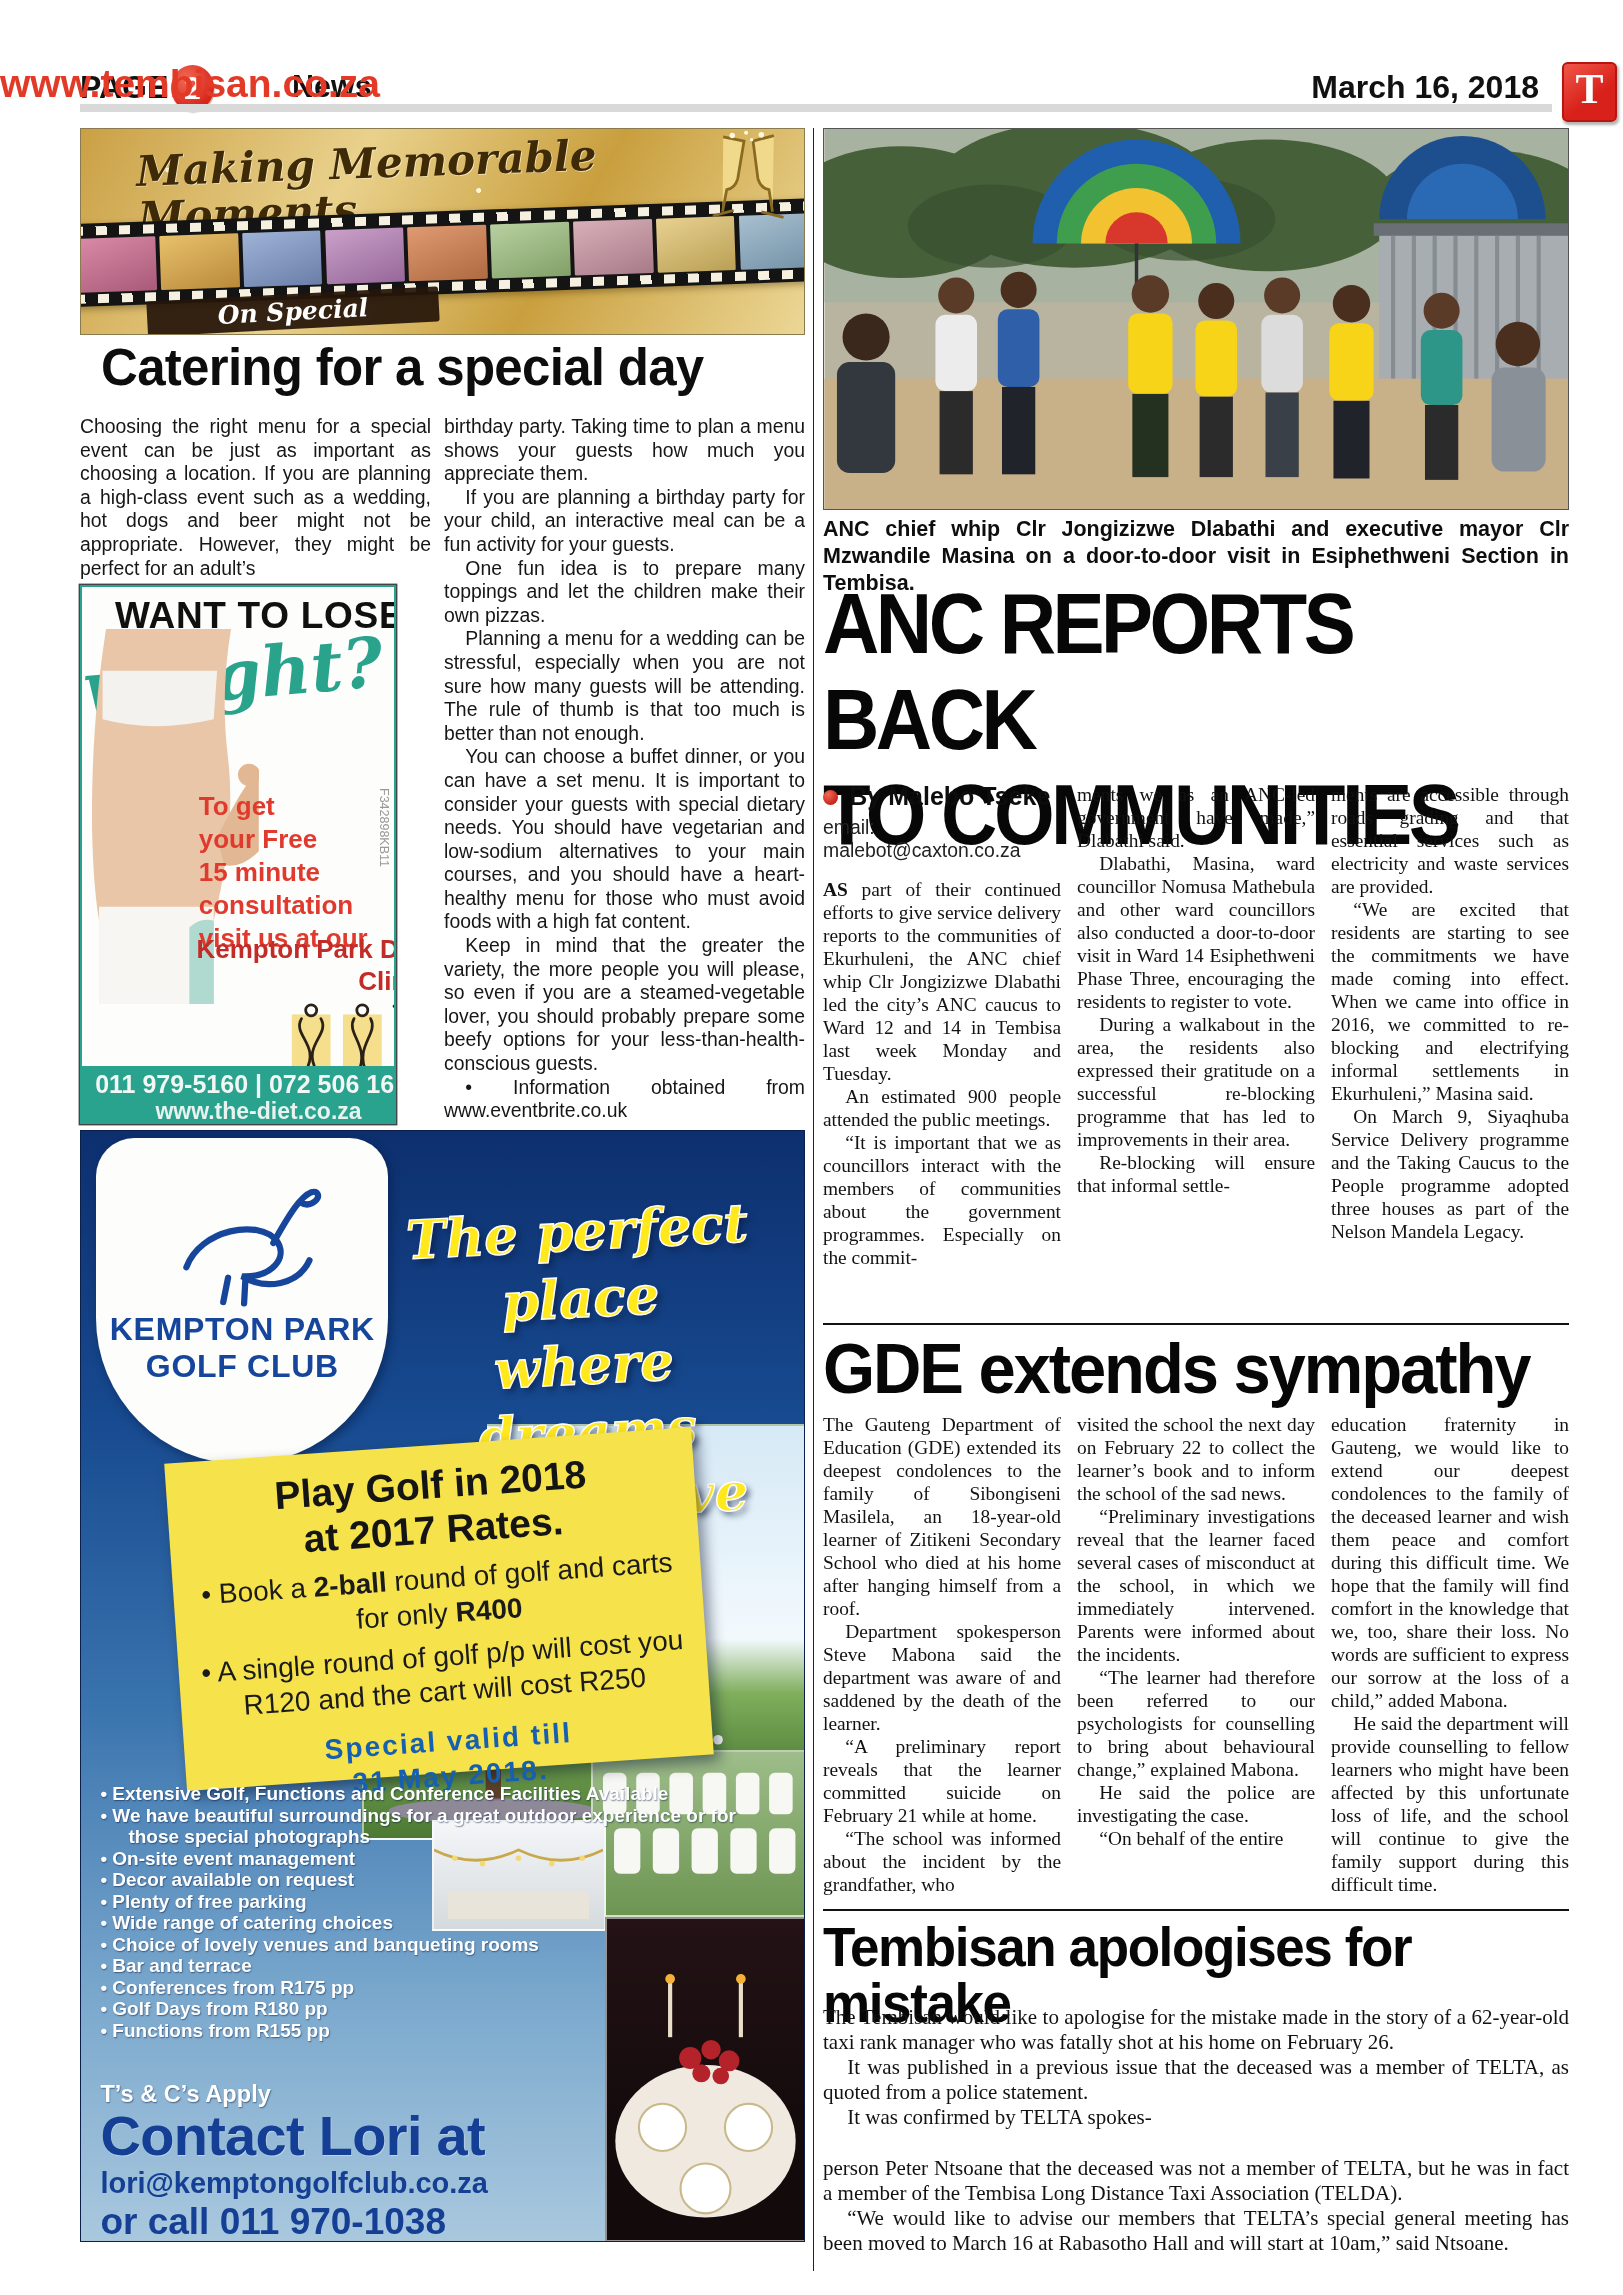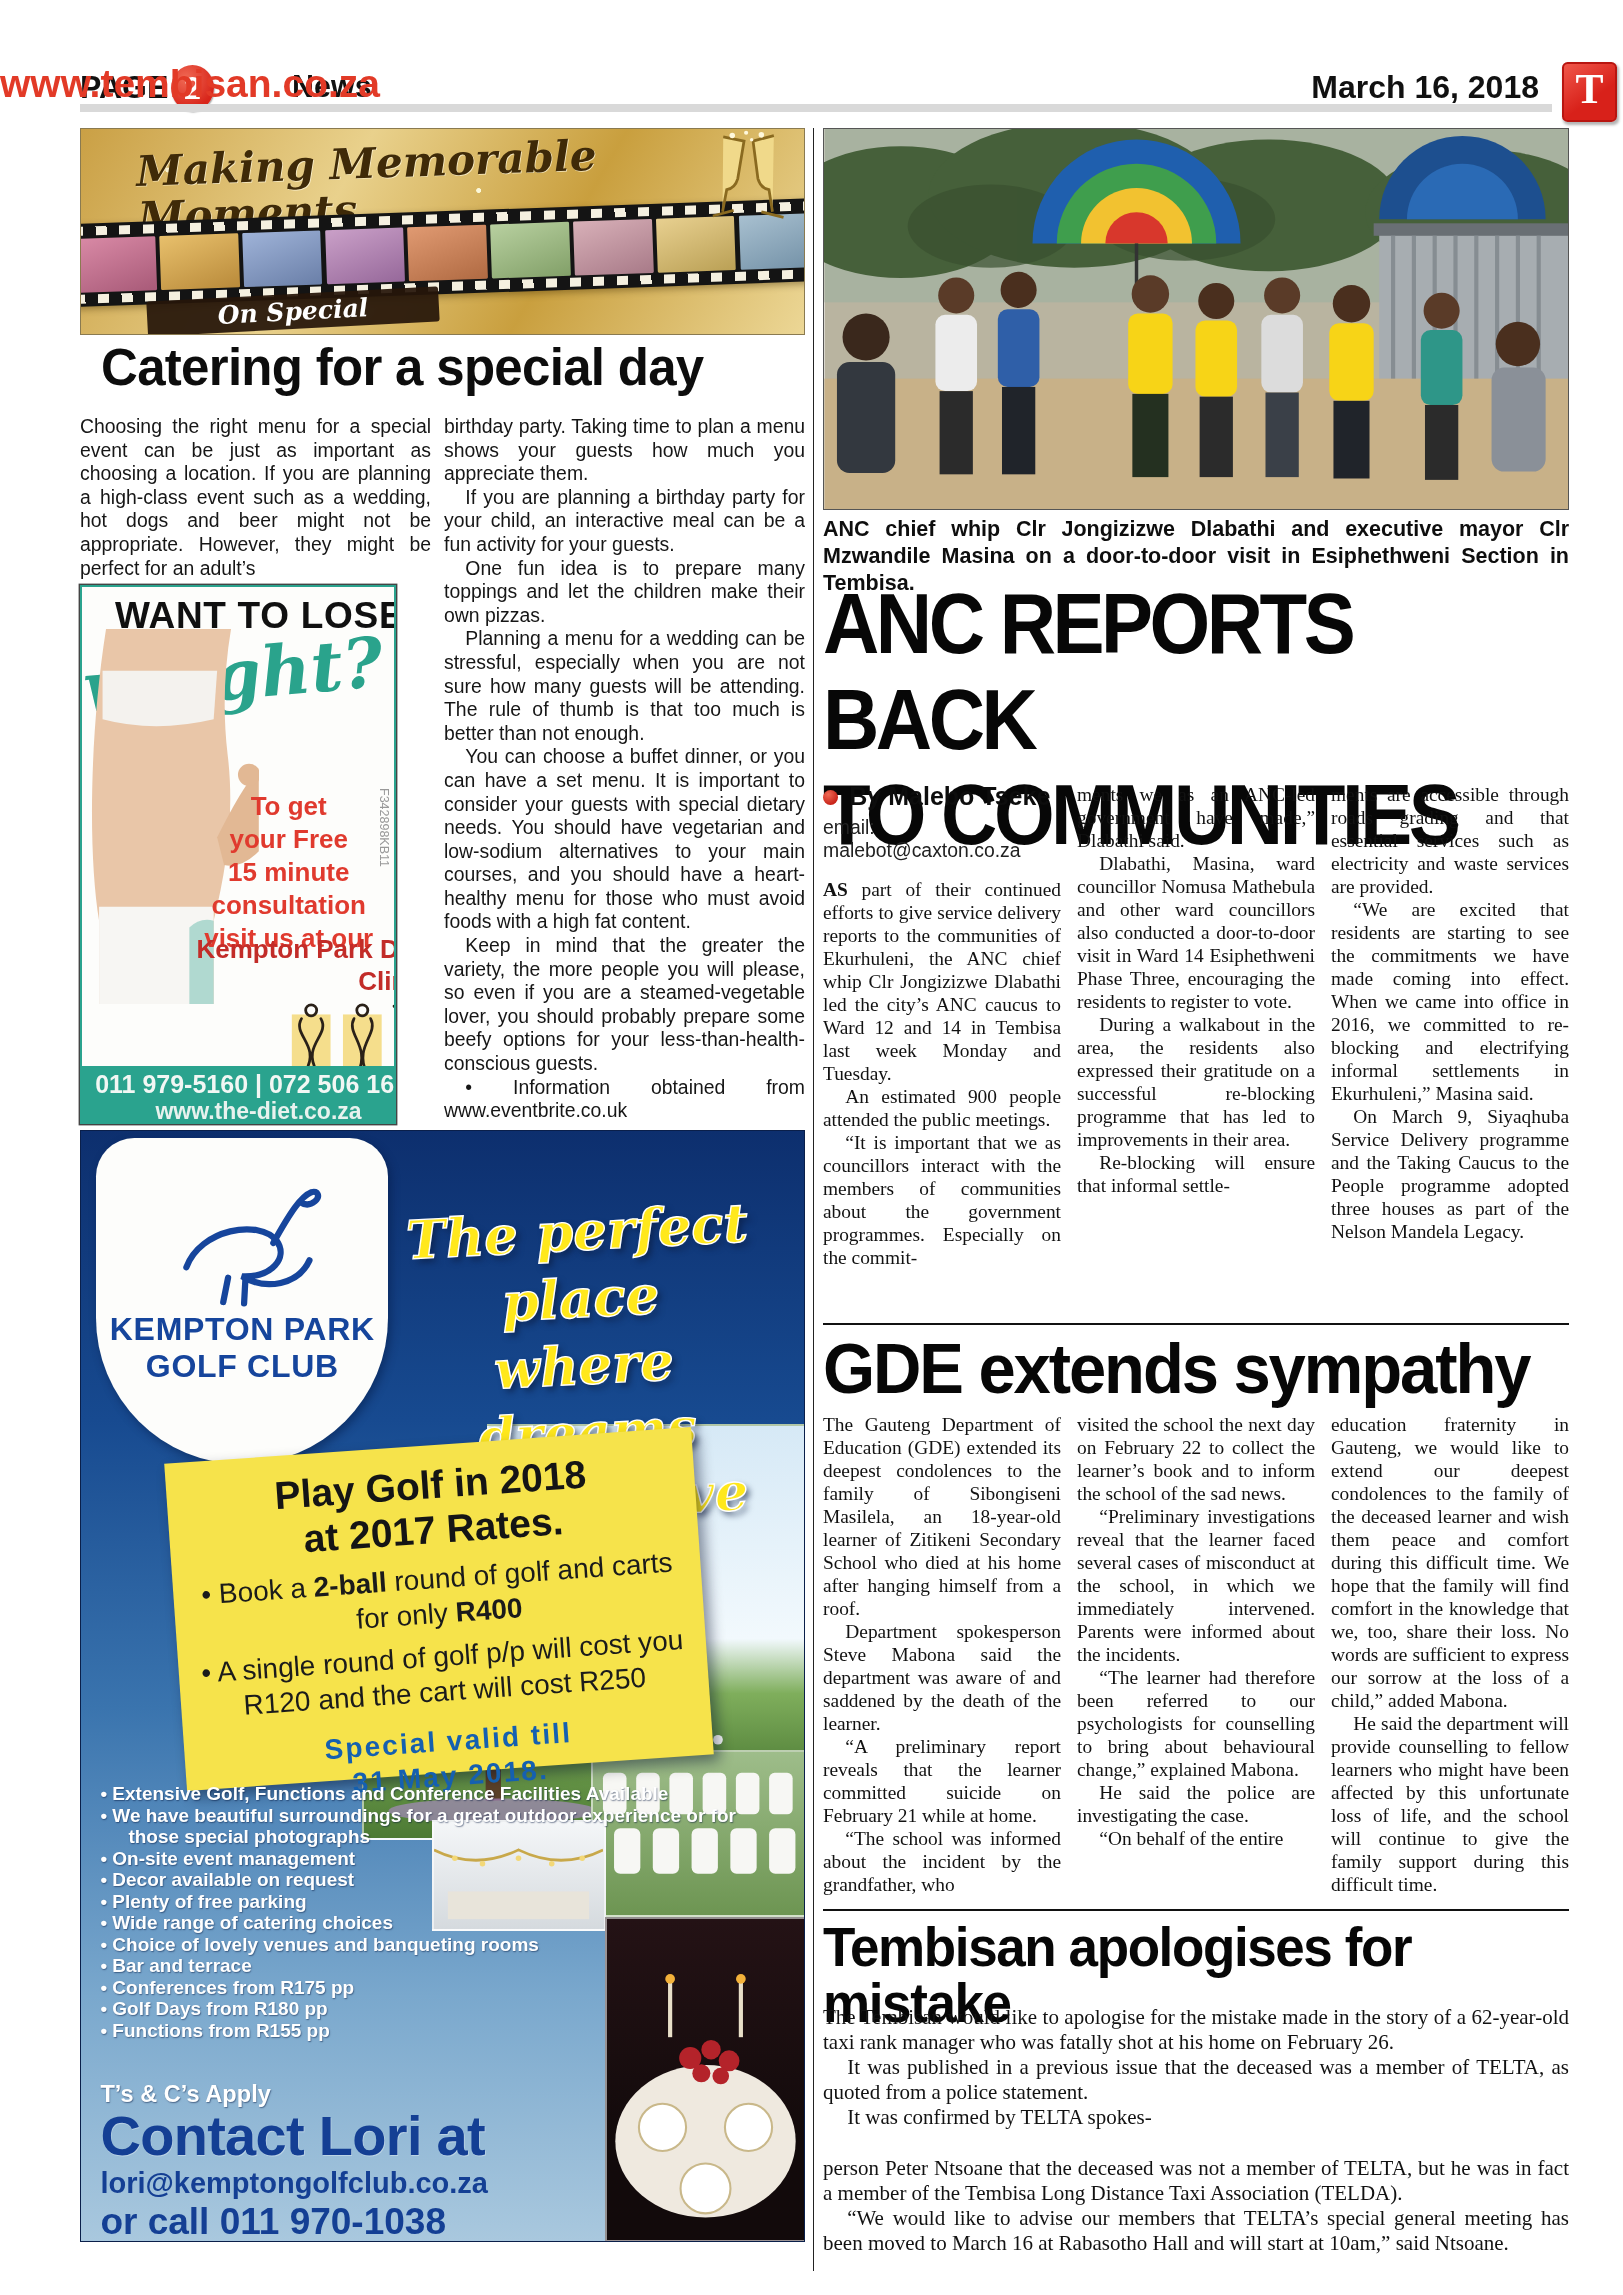--- a/index.html
+++ b/index.html
@@ -59,21 +59,21 @@
   .cat-col2{left:444px;top:415px;width:361px;height:707px;overflow:hidden;}
 
   
   .ad-diet{left:80px;top:585px;width:316px;height:539px;box-sizing:border-box;border:2.8px solid #2aa38e;
            box-shadow:0 0 0 1.4px #444;background:#fdfdfb;overflow:hidden;}
   .diet-head{left:5.6px;top:9.7px;width:344px;text-align:center;font:bold 37px/1 "Liberation Sans",sans-serif;
              letter-spacing:0.7px;color:#101010;}
   .diet-script{right:11px;top:53px;font:bold italic 69px/1 "DejaVu Serif",serif;color:#2aa38c;transform:rotate(-5deg);}
   .diet-code{right:2.8px;top:201px;writing-mode:vertical-rl;font:12.5px "Liberation Sans",sans-serif;color:#999;}
   .diet-woman{left:2.8px;top:42px;}
-  .diet-promo{right:15.3px;top:203px;width:180px;text-align:center;font:bold 26px/33px "Liberation Sans",sans-serif;color:#e03a2e;}
+  .diet-promo{right:15.3px;top:203px;width:180px;text-align:left;font:bold 26px/33px "Liberation Sans",sans-serif;color:#e03a2e;}
   .diet-clinic{left:83px;top:346px;width:264px;text-align:right;font:bold 26px/32px "Liberation Sans",sans-serif;color:#c22c28;}
   .diet-figs{left:208px;top:415px;}
   .diet-tag{left:156px;top:494px;width:196px;text-align:right;font:bold 14.6px/18px "Liberation Sans",sans-serif;color:#2b2b2b;}
   .diet-tag b{color:#c9a227;}
   .diet-bar{left:0;top:533px;width:353px;height:56px;background:#2aa38e;text-align:center;}
   .diet-bar{top:auto;bottom:0;}
   .diet-phone{font:bold 25px/30.5px "Liberation Sans",sans-serif;color:#f2f7f4;margin-top:2.8px;}
   .diet-site{font:bold 23px/25px "Liberation Sans",sans-serif;color:#e8f2ee;}
 
   

